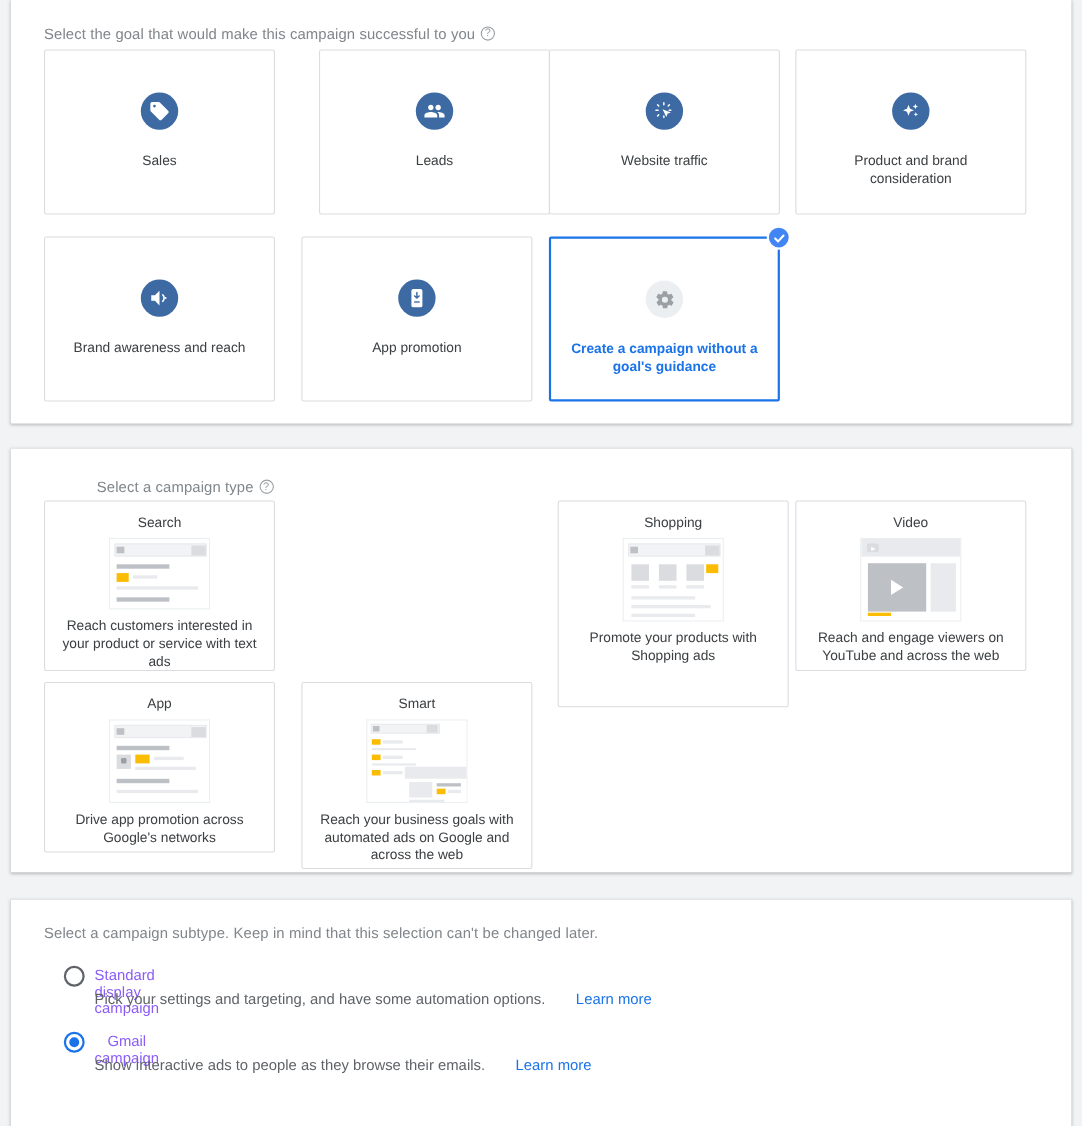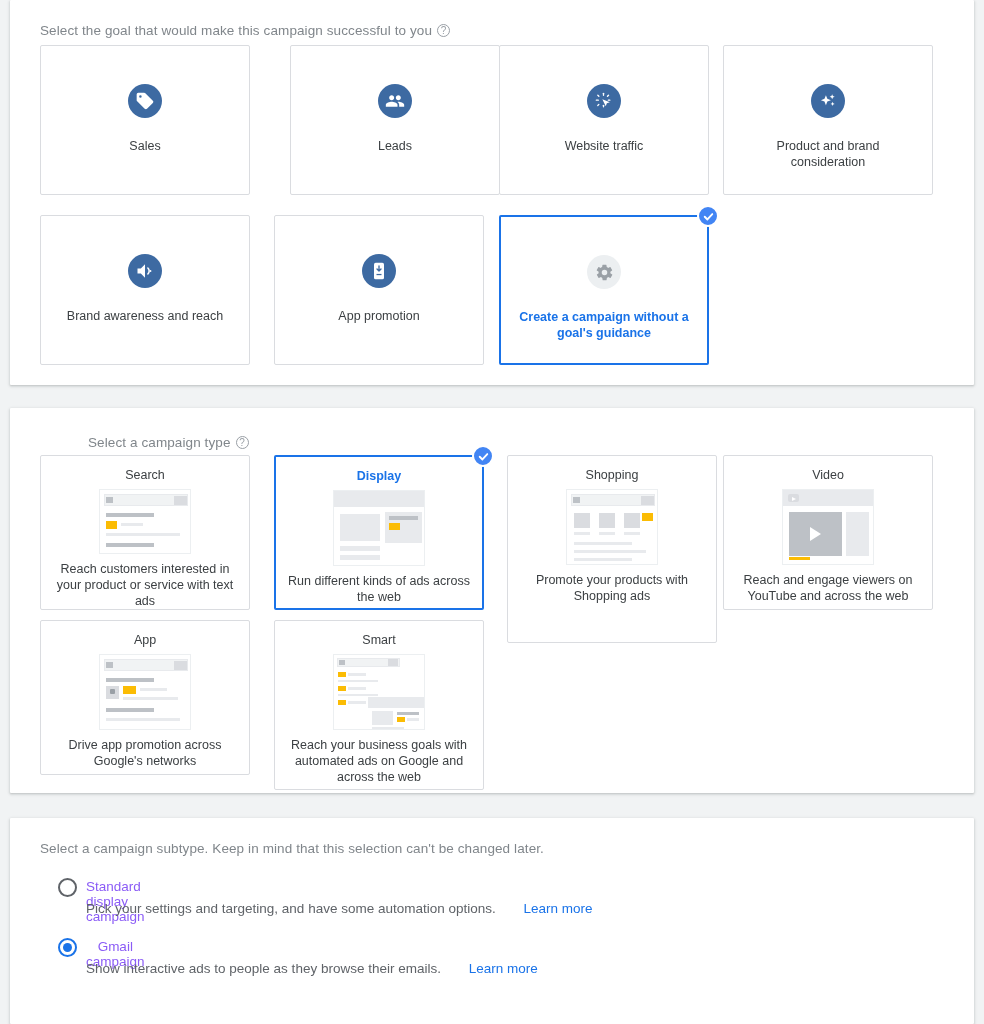--- a/index.html
+++ b/index.html
@@ -283,40 +283,20 @@
         <div class="t-bar" style="left:6px; top:23px; width:48px; height:4px;"></div>
         <div class="t-yellow" style="left:6px; top:31px; width:11px; height:8px;"></div>
         <div class="t-bar light" style="left:21px; top:33px; width:22px; height:3px;"></div>
         <div class="t-bar light" style="left:6px; top:43px; width:74px; height:3px;"></div>
         <div class="t-bar" style="left:6px; top:53px; width:48px; height:4px;"></div>
         <div class="t-bar light" style="left:6px; top:63px; width:74px; height:3px;"></div>
       </div>
       <div class="type-desc">Reach customers interested in your product or service with text ads</div>
     </div>
 
-    <div class="type-card selected" style="left:264px; top:47px; height:155px;">
-      <div class="check-badge">
-        <svg width="13" height="13" viewBox="0 0 24 24" fill="none" stroke="#fff" stroke-width="3.4" stroke-linecap="round" stroke-linejoin="round">
-            <path d="M5 12.5l5 5 9-10"></path>
-          </svg>
-      </div>
-      <div class="type-title">Display</div>
-      <div class="thumb" style="height:76px;">
-        <div class="t-header" style="left:0px; top:0px; width:92px; height:16px;"></div>
-        <div class="t-block light" style="left:6px; top:23px; width:40px; height:27px;"></div>
-        <div class="t-block light" style="left:51px; top:21px; width:37px; height:31px;"></div>
-        <div class="t-bar" style="left:55px; top:25px; width:29px; height:4px;"></div>
-        <div class="t-yellow" style="left:55px; top:32px; width:11px; height:7px;"></div>
-        <div class="t-bar light" style="left:69px; top:34px; width:15px; height:3px;"></div>
-        <div class="t-bar light" style="left:55px; top:42px; width:29px; height:3px;"></div>
-        <div class="t-bar light" style="left:6px; top:55px; width:40px; height:5px;"></div>
-        <div class="t-bar light" style="left:6px; top:64px; width:40px; height:5px;"></div>
-      </div>
-      <div class="type-desc">Run different kinds of ads across the web</div>
-    </div>
 
     <div class="type-card" style="left:497px; top:47px; height:188px;">
       <div class="type-title">Shopping</div>
       <div class="thumb" style="height:76px;">
         <div class="t-searchfield" style="left:4px; top:4px; width:84px; height:12px;"></div>
         <div class="t-bar" style="left:6px; top:7px; width:7px; height:6px;"></div>
         <div class="t-bar mid" style="left:74px; top:6px; width:13px; height:9px;"></div>
         <div class="t-sq light" style="left:7px; top:23px; width:16px; height:15px;"></div>
         <div class="t-sq light" style="left:32px; top:23px; width:16px; height:15px;"></div>
         <div class="t-sq light" style="left:57px; top:23px; width:16px; height:15px;"></div>

